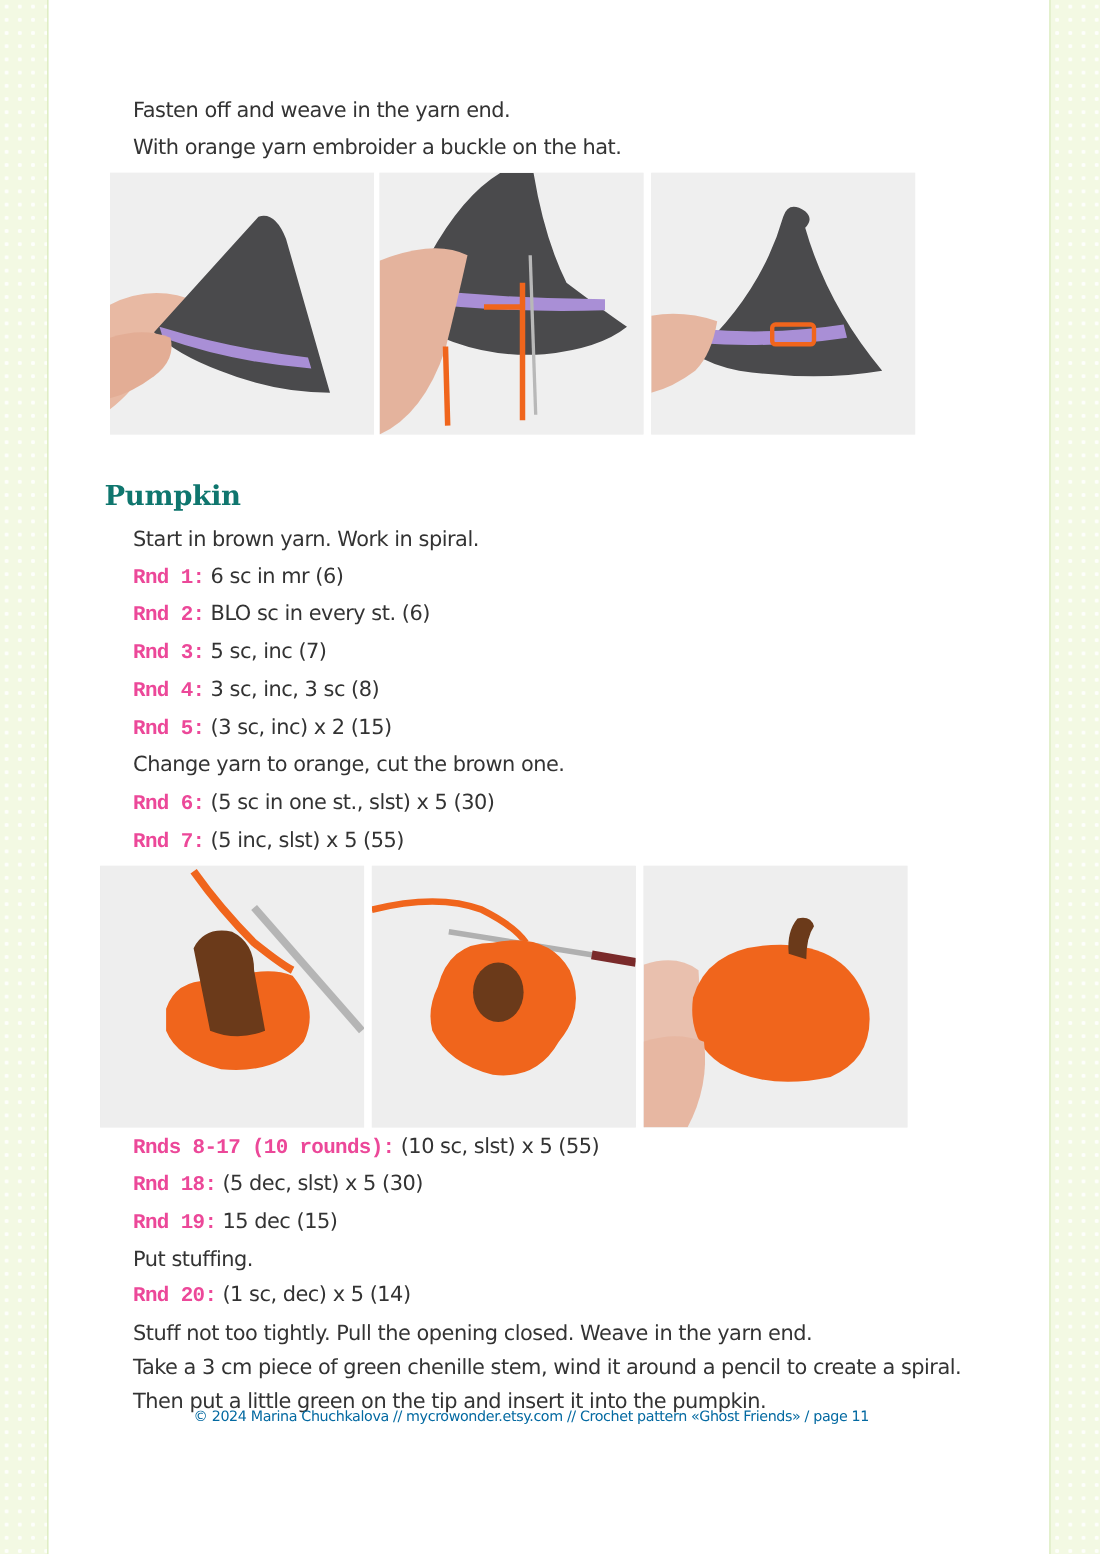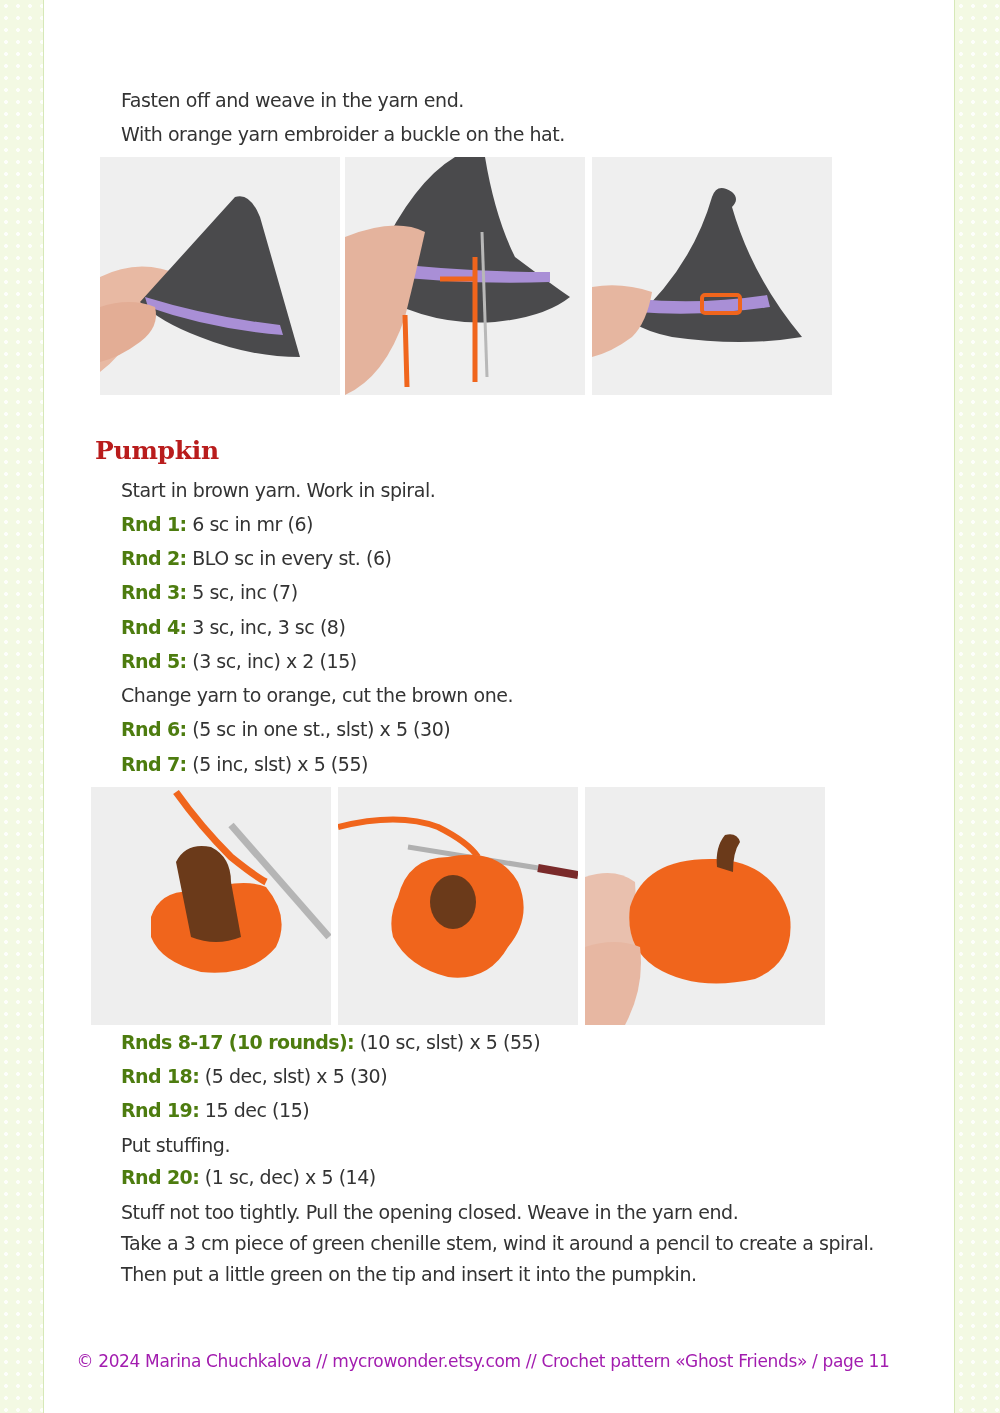--- a/index.html
+++ b/index.html
@@ -16,34 +16,34 @@
     background-size: 12px 12px;
   }
   .margin.left { left: 0; width: 43px; border-right: 1.5px solid #d6e8b8; }
   .margin.right { left: 954px; width: 46px; border-left: 1.5px solid #d6e8b8; }
 
   .line {
     position: absolute; left: 95px;
     font-size: 19px; line-height: 24px; letter-spacing: -0.45px;
     white-space: nowrap; color: #333; margin-left: 26px;
   }
-  .line b { font-weight: bold; color: #4d7c0f; letter-spacing: -0.6px; }
+  .line b { font-weight: bold; color: #ec4899; letter-spacing: -0.6px; font-family: Liberation Mono, monospace; }
   .heading {
     position: absolute; left: 95px; top: 436px;
     font-family: "DejaVu Serif", serif; font-weight: bold;
-    font-size: 25px; color: #b91c1c; letter-spacing: -0.3px;
+    font-size: 25px; color: #0f766e; letter-spacing: -0.3px;
   }
   .photo {
     position: absolute; width: 240px; height: 238px; overflow: hidden;
     background: #ececec;
   }
   .photo svg { width: 100%; height: 100%; display: block; }
   .footer {
-    position: absolute; top: 1351px; left: 0; width: 966px;
-    text-align: center; font-size: 17px; color: #a21caf; letter-spacing: -0.35px;
+    position: absolute; top: 1281px; left: 0; width: 966px;
+    text-align: center; font-size: 13px; color: #0369a1; letter-spacing: -0.35px;
   }
 </style>
 </head>
 <body>
 
 <div class="margin left"></div>
 <div class="margin right"></div>
 
 <div class="line" style="top:88px">Fasten off and weave in the yarn end.</div>
 <div class="line" style="top:122px">With orange yarn embroider a buckle on the hat.</div>

